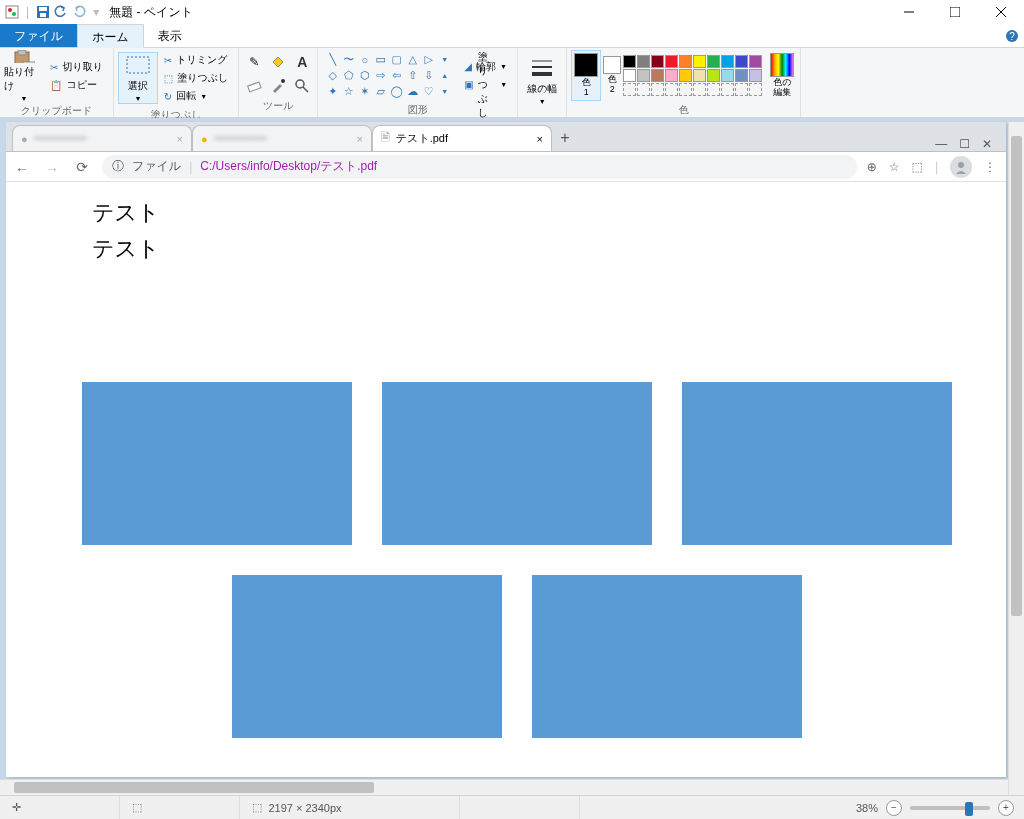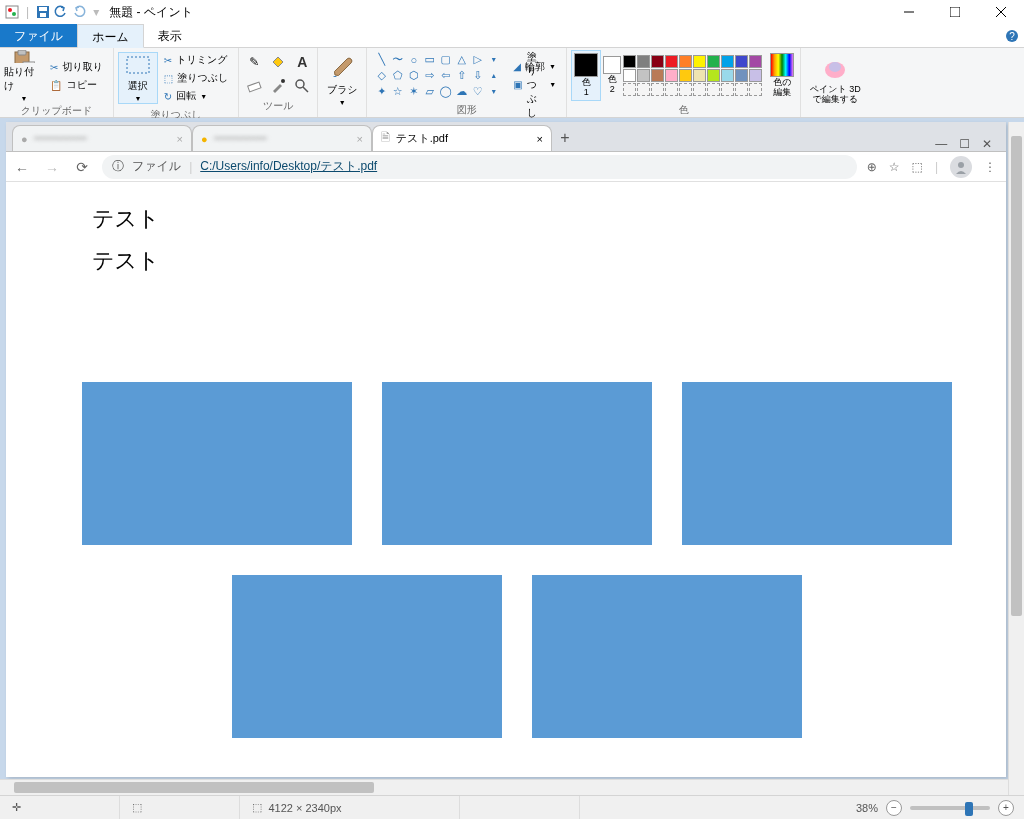--- a/index.html
+++ b/index.html
@@ -56,21 +56,21 @@
 .b-tab.blur { color: #aaa; }
 .b-tab-title { flex: 1; overflow: hidden; text-overflow: ellipsis; white-space: nowrap; }
 .b-newtab { width: 26px; height: 26px; display: flex; align-items: center; justify-content: center; cursor: pointer; font-size: 16px; color: #555; }
 .b-winctrl { margin-left: auto; display: flex; gap: 12px; padding-right: 8px; color: #555; }
 .b-addr { height: 30px; background: #fff; display: flex; align-items: center; padding: 0 6px; gap: 10px; border-bottom: 1px solid #e0e0e0; }
 .nav-btn { width: 20px; height: 20px; display: flex; align-items: center; justify-content: center; color: #656565; cursor: pointer; font-size: 14px; }
 .url-box { flex: 1; height: 24px; background: #f1f3f4; border-radius: 12px; display: flex; align-items: center; padding: 0 10px; font-size: 12px; gap: 8px; color: #555; }
 .b-right { display: flex; gap: 12px; align-items: center; color: #656565; padding-right: 4px; }
 .avatar { width: 22px; height: 22px; border-radius: 50%; background: #dadce0; display: flex; align-items: center; justify-content: center; }
 .b-content { flex: 1; background: #fff; padding: 10px 20px; position: relative; }
-.txt-line { font-family: serif; font-size: 22px; margin-left: 66px; margin-top: 12px; }
+.txt-line { font-family: serif; font-size: 22px; margin-left: 66px; margin-top: 6px; }
 .blue-rects { position: absolute; top: 200px; left: 76px; right: 40px; }
 .row1 { display: flex; gap: 30px; }
 .row2 { display: flex; gap: 30px; margin-top: 30px; margin-left: 150px; }
 .blue-rect { width: 270px; height: 163px; background: #5b9bd5; }
 
 .h-scrollbar { position: absolute; left: 0; right: 16px; bottom: 0; height: 16px; background: #f0f0f0; border-top: 1px solid #ddd; }
 .h-thumb { position: absolute; left: 14px; width: 360px; top: 2px; bottom: 2px; background: #c1c1c1; border-radius: 2px; }
 .v-scrollbar { position: absolute; right: 0; top: 4px; bottom: 0; width: 16px; background: #f0f0f0; border-left: 1px solid #ddd; }
 .v-thumb { position: absolute; top: 14px; height: 480px; left: 2px; right: 2px; background: #c1c1c1; border-radius: 2px; }
 
@@ -239,33 +239,20 @@
                 <circle cx="6" cy="6" r="4" fill="none" stroke="#555" stroke-width="1.5"></circle>
                 <line x1="9" y1="9" x2="14" y2="14" stroke="#555" stroke-width="1.5"></line>
               </svg>
             </div>
         </div>
       </div>
     </div>
     <div class="group-label">ツール</div>
   </div>
 
-  <div class="group">
-    <div class="group-body">
-      <div class="big-btn">
-        <svg width="26" height="26">
-            <path d="M6 20 Q4 16 8 14 L18 4 Q20 2 22 4 Q24 6 22 8 L12 18 Q10 22 6 20 Z" fill="#c49a6c" stroke="#8a6a44"></path>
-            <path d="M4 22 Q6 20 8 22" fill="#2e75b6"></path>
-          </svg>
-        <span>ブラシ</span>
-        <span style="font-size:7px;">▼</span>
-      </div>
-    </div>
-    <div class="group-label"></div>
-  </div>
 
   <div class="group" style="flex:0 0 200px;">
     <div class="group-body">
       <div class="shapes-box">
         <div class="shape-row">
           <span class="shape-i">╲</span>
           <span class="shape-i">〜</span>
           <span class="shape-i">○</span>
           <span class="shape-i">▭</span>
           <span class="shape-i">▢</span>
@@ -303,20 +290,34 @@
         <div class="small-btn">
             <span style="color:#2e75b6;">▣</span>
             <span>塗りつぶし</span>
             <span style="font-size:7px;">▼</span>
           </div>
       </div>
     </div>
     <div class="group-label">図形</div>
   </div>
 
+  <div class="group">
+    <div class="group-body">
+      <div class="big-btn">
+        <svg width="24" height="24">
+            <line x1="2" y1="5" x2="22" y2="5" stroke="#333" stroke-width="1"></line>
+            <line x1="2" y1="11" x2="22" y2="11" stroke="#333" stroke-width="2"></line>
+            <line x1="2" y1="18" x2="22" y2="18" stroke="#333" stroke-width="4"></line>
+          </svg>
+        <span>線の幅</span>
+        <span style="font-size:7px;">▼</span>
+      </div>
+    </div>
+    <div class="group-label"></div>
+  </div>
 
   <div class="group">
     <div class="group-body">
       <div class="color-main sel">
         <div class="sw" style="background:#000;"></div>
         <div class="lbl"><span>色</span><br><span>1</span></div>
       </div>
       <div class="color-main">
         <div class="sw" style="background:#fff;width:18px;height:18px;"></div>
         <div class="lbl"><span>色</span><br><span>2</span></div>
@@ -360,32 +361,20 @@
           </div>
       </div>
       <div class="color-main" style="margin-left:6px;">
         <div class="gradient-icon"></div>
         <div class="lbl"><span>色の</span><br><span>編集</span></div>
       </div>
     </div>
     <div class="group-label">色</div>
   </div>
 
-  <div class="group" style="border-right:none;">
-    <div class="group-body">
-      <div class="big-btn" style="width:60px;">
-        <svg width="26" height="26">
-            <ellipse cx="13" cy="13" rx="10" ry="8" fill="#ffaec9"></ellipse>
-            <ellipse cx="13" cy="10" rx="6" ry="5" fill="#c8bfe7"></ellipse>
-          </svg>
-        <div style="font-size:9px;line-height:1.1;text-align:center;"><span>ペイント 3D</span><br><span>で編集する</span></div>
-      </div>
-    </div>
-    <div class="group-label"></div>
-  </div>
 </div>
 
 <div class="canvas-area">
   <div class="canvas">
 
     <div class="browser">
       <div class="b-tabs">
         <div class="b-tab blur">
           <span>●</span>
           <span class="b-tab-title" style="filter:blur(2px);">━━━━━━━━</span>
@@ -409,21 +398,21 @@
         </div>
       </div>
       <div class="b-addr">
         <span class="nav-btn">←</span>
         <span class="nav-btn" style="color:#bbb;">→</span>
         <span class="nav-btn">⟳</span>
         <div class="url-box">
           <span>ⓘ</span>
           <span>ファイル</span>
           <span style="color:#ccc;">|</span>
-          <span style="color:#0c4a6e;text-decoration:underline;">C:/Users/info/Desktop/テスト.pdf</span>
+          <span style="color:#a21caf;">C:/Users/info/Desktop/テスト.pdf</span>
         </div>
         <div class="b-right">
           <span>⊕</span>
           <span>☆</span>
           <span>⬚</span>
           <span style="color:#ccc;">|</span>
           <span class="avatar">
               <svg width="14" height="14">
                 <circle cx="7" cy="5" r="3" fill="#9aa0a6"></circle>
                 <path d="M2 14 Q7 8 12 14" fill="#9aa0a6"></path>
@@ -459,21 +448,21 @@
 
 <div class="statusbar">
   <div class="sb-cell">
       <span>✛</span>
     </div>
   <div class="sb-cell">
       <span>⬚</span>
     </div>
   <div class="sb-cell" style="min-width:220px;">
       <span>⬚</span>
-      <span>4122 × 2340px</span>
+      <span>2197 × 2340px</span>
     </div>
   <div class="sb-cell" style="min-width:120px;"></div>
   <div class="sb-zoom">
     <span>38%</span>
     <span class="zbtn">−</span>
     <div class="slider">
         <div class="slider-thumb"></div>
       </div>
     <span class="zbtn">+</span>
   </div>

